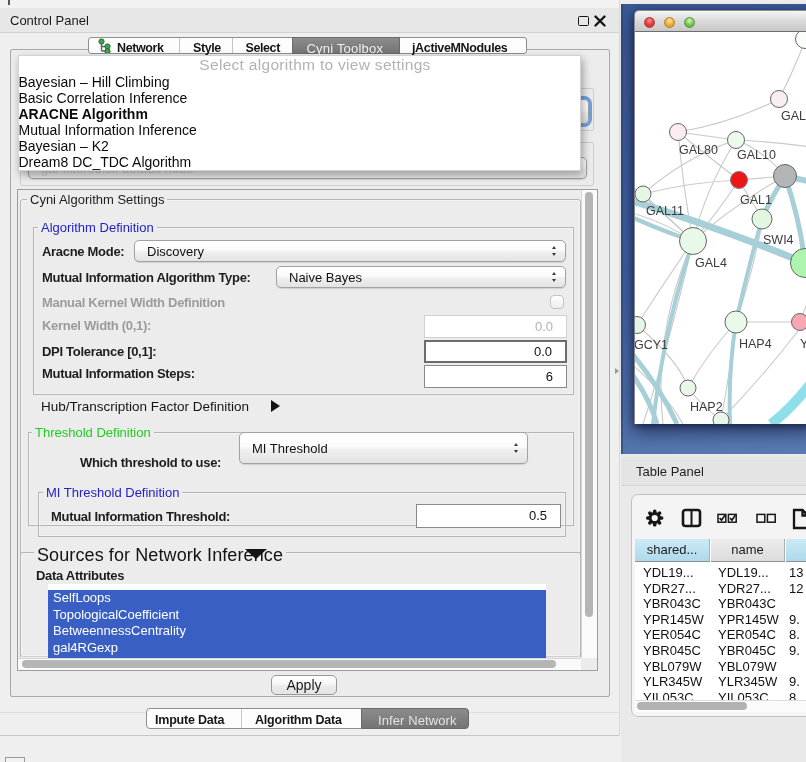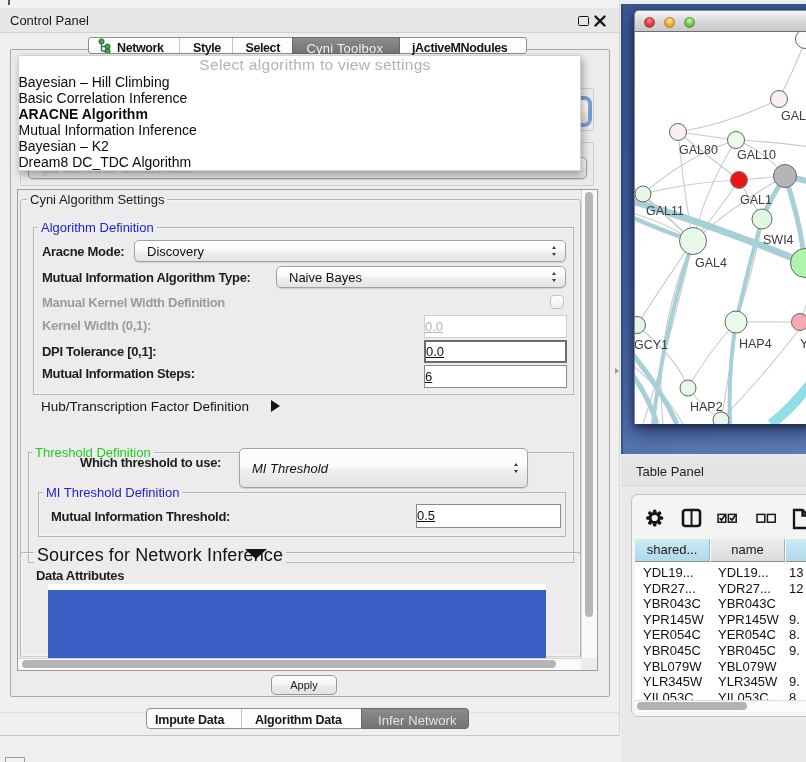--- a/index.html
+++ b/index.html
@@ -1,20 +1,20 @@
 <!DOCTYPE html>
 <html><head>
 <meta charset="utf-8">
 <style>
   * { margin:0; padding:0; box-sizing:border-box; }
   html,body { width:806px; height:762px; overflow:hidden; }
   body { font-family:"Liberation Sans", sans-serif; background:#efefef; position:relative; }
   .abs { position:absolute; }
   .lbl { font-size:13px; font-weight:bold; letter-spacing:-0.3px; color:#1d1d1d; white-space:nowrap; }
-  .field { position:absolute; background:#fff; font-size:13px; color:#111; padding-right:22px;text-decoration:underline; }
+  .field { position:absolute; background:#fff; text-align:right; font-size:13px; color:#111; padding-right:13px; }
   .combo { position:absolute; border:1px solid #a2a2a2; border-radius:5px;
            background:linear-gradient(#ffffff 0%, #fbfbfb 45%, #efefef 55%, #e3e3e3 100%);
            box-shadow:0 1px 1px rgba(0,0,0,0.12); font-size:13px; color:#111; }
   .combo .ctext { position:absolute; left:12px; top:50%; transform:translateY(-50%); white-space:nowrap; }
   .spin { position:absolute; right:7px; top:50%; transform:translateY(-50%); width:7px; height:14px; }
   .spin:before, .spin:after { content:""; position:absolute; left:1px; border-left:2.8px solid transparent; border-right:2.8px solid transparent; }
   .spin:before { top:2px; border-bottom:3.8px solid #3a3a3a; }
   .spin:after { bottom:2px; border-top:3.8px solid #3a3a3a; }
   .group { position:absolute; border:1px solid #b5b5b5; border-radius:0; box-shadow:inset 0 0 0 0.5px rgba(255,255,255,0.7); }
   .gtitle { position:absolute; top:-8px; background:#ececec; font-size:13px; padding:0 3px; white-space:nowrap; }
@@ -236,47 +236,48 @@
 <div class="lbl abs" style="left:42px; top:318px; color:#9b9b9b;">Kernel Width (0,1):</div>
 <div class="field" style="left:424px; top:315px; width:143px; height:23px; border:1px solid #d0d0d0; color:#b2b2b2; line-height:21px;">0.0</div>
 <div class="lbl abs" style="left:42px; top:344px;">DPI Tolerance [0,1]:</div>
 <div class="field" style="left:424px; top:340px; width:143px; height:23px; border:2px solid #6c6c6c; line-height:19px;">0.0</div>
 <div class="lbl abs" style="left:42px; top:366px;">Mutual Information Steps:</div>
 <div class="field" style="left:424px; top:365px; width:143px; height:23px; border:1px solid #8a8a8a; line-height:21px;">6</div>
 
 <div class="abs" style="left:41px; top:399px; font-size:13.5px; color:#141414;">Hub/Transcription Factor Definition</div>
 <div class="abs" style="left:271px; top:400px; width:0; height:0; border-top:6px solid transparent; border-bottom:6px solid transparent; border-left:9px solid #141414;"></div>
 
-<div class="group" style="left:28px; top:452px; width:546px; height:111px;">
+<div class="group" style="left:28px; top:432px; width:546px; height:94px;">
   <div class="gtitle" style="left:3px; color:#1ecd1e;">Threshold Definition</div>
 </div>
 <div class="lbl abs" style="left:80px; top:455px;">Which threshold to use:</div>
-<div class="combo" style="left:239px; top:448px; width:289px; height:40px;font-style:italic;">
+<div class="combo" style="left:239px; top:432px; width:289px; height:32px;">
     <span class="ctext">MI Threshold</span>
     <span class="spin"></span>
   </div>
 
 <div class="group" style="left:38px; top:492px; width:528px; height:45px;">
   <div class="gtitle" style="left:4px; color:#2222cc;">MI Threshold Definition</div>
 </div>
 <div class="lbl abs" style="left:51px; top:509px;">Mutual Information Threshold:</div>
 <div class="field" style="left:416px; top:504px; width:145px; height:24px; border:1px solid #8a8a8a; line-height:22px;">0.5</div>
 
 <div class="group" style="left:20px; top:552px; width:561px; height:105px; border-bottom:none; border-radius:3px 3px 0 0;">
   <div class="gtitle" style="left:13px; color:#141414; font-size:18px; letter-spacing:0.1px;">Sources for Network Inference</div>
 </div>
 <div class="abs" style="left:245px; top:549px; width:0; height:0; border-left:11px solid transparent; border-right:11px solid transparent; border-top:10px solid #141414;"></div>
 <div class="lbl abs" style="left:36px; top:568px;">Data Attributes</div>
 
 <div class="abs" style="left:48px; top:584px; width:498px; height:74px; background:#fff; overflow:hidden;">
   <div style="position:absolute; left:0; top:6px; width:100%; height:68px; background:#3a5fc4;"></div>
+  <div style="position:absolute; left:5px; top:6px; font-size:13px; color:#fff; line-height:16.7px;">SelfLoops<br>TopologicalCoefficient<br>BetweennessCentrality<br>gal4RGexp</div>
 </div>
 
 <div class="abs" style="left:271px; top:675px; width:66px; height:20px; border:1px solid #989898; border-radius:5px;
-     background:linear-gradient(#ffffff,#f6f6f6 45%, #ebebeb 55%, #e3e3e3); text-align:center; font-size:11px; color:#1b1b1b; line-height:19px;">Apply</div>
+     background:linear-gradient(#ffffff,#f6f6f6 45%, #ebebeb 55%, #e3e3e3); text-align:center; font-size:14px; color:#1b1b1b; line-height:19px;">Apply</div>
 
 <div class="abs" style="left:20px; top:88px; width:574px; height:43px; border:1px solid #cdcdcd; border-radius:2px;"></div>
 <div class="abs" style="left:20px; top:142px; width:574px; height:44px; border:1px solid #cdcdcd; border-radius:2px;"></div>
 <div class="combo" style="left:28px; top:99px; width:561px; height:25px; box-shadow:0 0 0 3px rgba(100,155,225,0.95);"></div>
 <div class="combo" style="left:28px; top:157px; width:559px; height:22px;">
     <span class="ctext" style="color:#c9c9c9;">gal-filtered.sif default node</span>
   </div>
 
 <div class="abs" style="left:88px; top:37px; width:439px; height:17px; background:#fdfdfd; border:1px solid #8e8e8e; border-radius:3px;"></div>
 <div class="abs" style="left:292px; top:37px; width:108px; height:17px; background:linear-gradient(#8c8c8c,#747474); border:1px solid #6a6a6a;"></div>

